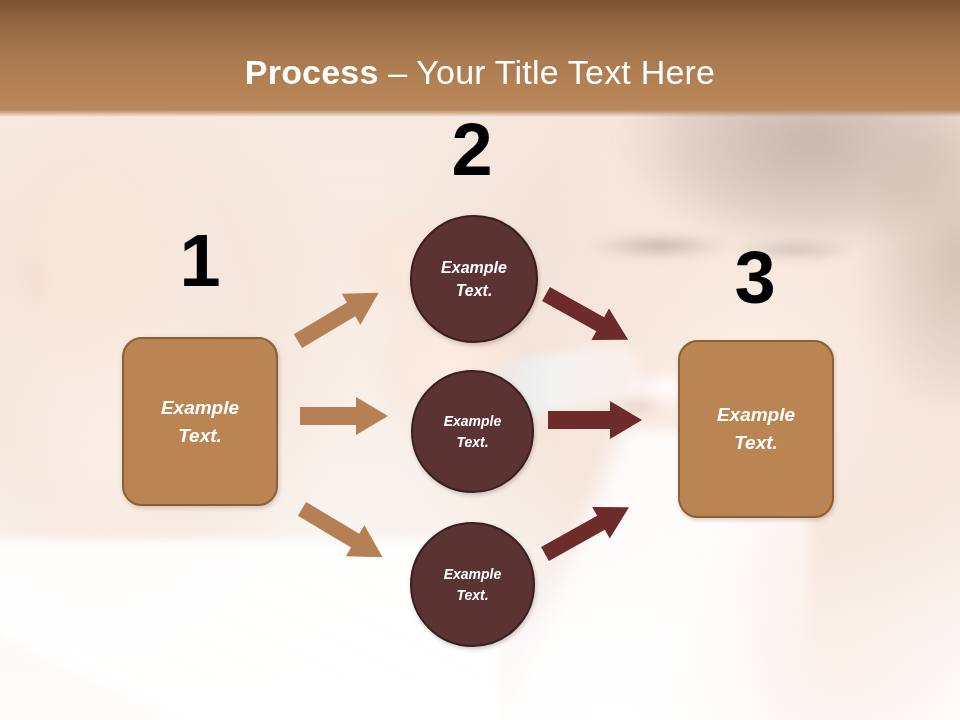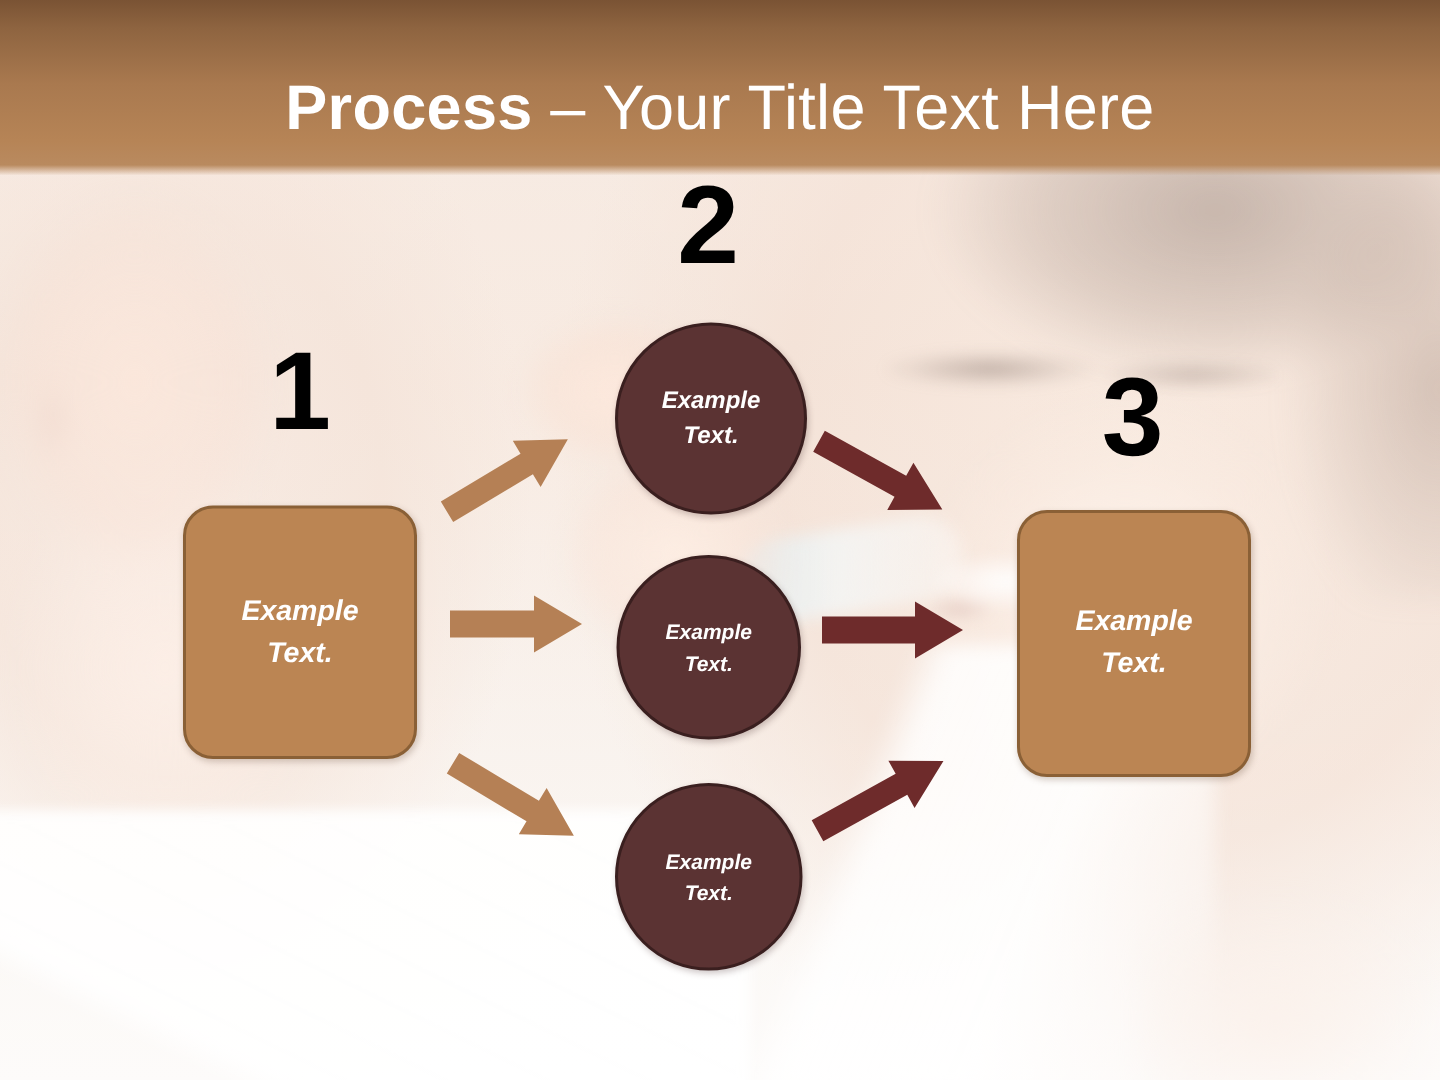--- a/index.html
+++ b/index.html
@@ -152,21 +152,21 @@
     left: 0; top: 0;
     width: 960px; height: 117px;
     background: linear-gradient(180deg, #7a5334 0%, #8e6440 16%, #a9794f 48%, #b68456 80%, #b98a5f 94%, rgba(185,138,95,0.0) 100%);
   }
   .title-text {
     position: absolute;
     left: 0; top: 52px;
     width: 960px;
     text-align: center;
     color: #ffffff;
-    font-size: 42px;
+    font-size: 34px;
     line-height: 40px;
     letter-spacing: 0.2px;
     white-space: nowrap;
   }
   .title-strong { font-weight: bold; }
   .title-rest   { font-weight: normal; }
 
   
   .step-num {
     position: absolute;

